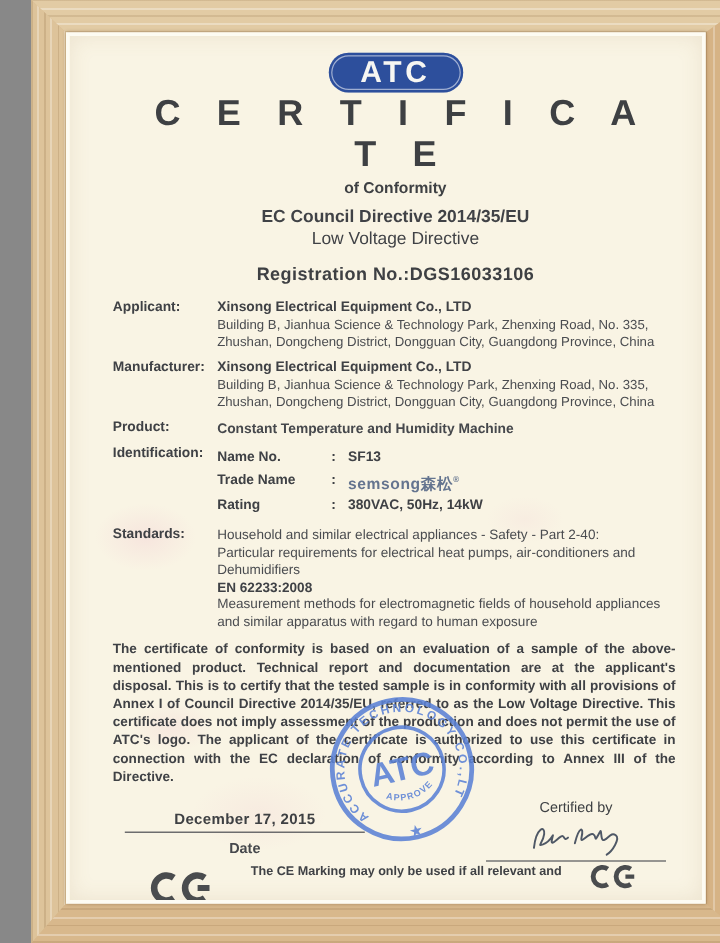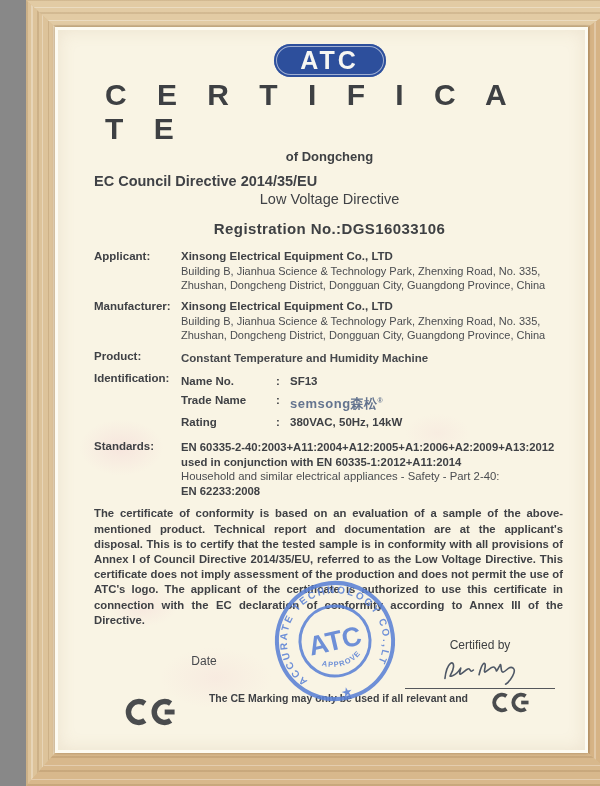--- a/index.html
+++ b/index.html
@@ -26,24 +26,24 @@
     background-image:
       radial-gradient(60px 40px at 12% 58%,rgba(236,170,195,.20),transparent 70%),
       radial-gradient(50px 30px at 16% 80%,rgba(236,170,195,.16),transparent 70%),
       radial-gradient(46px 28px at 72% 56%,rgba(236,170,195,.10),transparent 70%),
       radial-gradient(80px 44px at 30% 90%,rgba(236,170,195,.12),transparent 70%);
     padding:8px 20px 0 36px;overflow:hidden;}
   
   .logo-pill{width:112px;height:33px;border-radius:17px;background:#2d4f9c;margin:6px auto 0;
     display:flex;align-items:center;justify-content:center;color:#f6f6f2;font-weight:bold;
     font-size:25px;letter-spacing:3px;box-shadow:inset 0 0 0 2px #2d4f9c, inset 0 0 0 3px rgba(255,255,255,.55);}
-  .cert-title{text-align:left;font-size:30px;font-weight:bold;letter-spacing:11px;padding-left:11px;
+  .cert-title{text-align:center;font-size:30px;font-weight:bold;letter-spacing:11px;padding-left:11px;
     color:#3e4043;margin-top:1px;}
   .of-conf{text-align:center;font-size:13px;font-weight:bold;color:#3e4043;margin-top:3px;}
-  .dir1{text-align:left;font-size:14.5px;font-weight:bold;color:#404246;margin-top:9px;}
+  .dir1{text-align:center;font-size:14.5px;font-weight:bold;color:#404246;margin-top:9px;}
   .dir2{text-align:center;font-size:14.5px;font-weight:normal;color:#404246;margin-top:2px;}
   .regno{text-align:center;font-size:15px;font-weight:bold;color:#3e4043;margin-top:13px;letter-spacing:.4px;}
   
   .tbl{margin-top:13px;}
   .row{display:grid;grid-template-columns:87px 1fr;margin-bottom:8px;}
   .lbl{font-weight:bold;font-size:11.5px;color:#3f4145;}
   .nm{font-weight:bold;font-size:11.5px;color:#3f4145;}
   .addr{font-size:11px;line-height:14px;margin-top:2px;max-width:400px;color:#4a4c50;}
   .prod{font-weight:bold;font-size:11.5px;padding-top:2px;}
   .idrow{display:grid;grid-template-columns:95px 14px 1fr;line-height:19px;font-size:11.5px;}
@@ -54,21 +54,21 @@
   .std{max-width:402px;font-size:11.3px;line-height:14.5px;color:#4a4c50;}
   .std .b{font-weight:bold;color:#3f4145;}
   
   .para{margin-top:8px;font-weight:bold;font-size:11.3px;line-height:15.2px;text-align:justify;
     color:#3f4145;padding-right:2px;}
   
   .sigrow{display:flex;justify-content:space-between;margin-top:10px;height:50px;}
   .dateblk{width:200px;margin-left:10px;padding-top:10px;text-align:center;}
   .dateval{font-size:12.5px;font-weight:bold;color:#3e4043;border-bottom:1.5px solid #4b4d51;
     padding-bottom:3px;letter-spacing:.3px;}
-  .datelbl{font-size:12px;font-weight:normal;margin-top:6px;}
+  .datelbl{font-size:12px;font-weight:bold;margin-top:6px;}
   .certblk{width:150px;margin-right:10px;text-align:center;}
   .certlbl{font-size:12px;font-weight:normal;color:#3e4043;}
   .sigline{border-bottom:1.5px solid #55575b;margin-top:-4px;}
   
   .seal{position:absolute;left:212px;top:546px;width:130px;height:130px;opacity:.88;
     transform:rotate(-13deg);}
   
   .cerow{display:flex;margin-top:2px;align-items:flex-start;height:46px;}
   .ce-left{margin-left:30px;flex:0 0 auto;}
   .cenote{flex:1;text-align:center;font-size:10.5px;font-weight:bold;line-height:13.5px;
@@ -83,21 +83,21 @@
   <div class="bar bar-left"></div>
   <div class="bar bar-right"></div>
   <div class="bar bar-bottom"></div>
 
   <div class="paper">
 
     <div class="logo-pill">
       <span>ATC</span>
     </div>
     <div class="cert-title">C E R T I F I C A T E</div>
-    <div class="of-conf">of Dongcheng</div>
+    <div class="of-conf">of Conformity</div>
     <div class="dir1">EC Council Directive 2014/35/EU</div>
     <div class="dir2">Low Voltage Directive</div>
     <div class="regno">Registration No.:DGS16033106</div>
 
     <div class="tbl">
 
       <div class="row">
         <div class="lbl">Applicant:</div>
         <div>
           <div class="nm">Xinsong Electrical Equipment Co., LTD</div>
@@ -135,31 +135,33 @@
             <span class="idl">Rating</span>
             <span class="idc">:</span>
             <span class="idv">380VAC, 50Hz, 14kW</span>
           </div>
         </div>
       </div>
 
       <div class="row">
         <div class="lbl">Standards:</div>
         <div class="std">
-          <div class="b">EN 60335-2-40:2003+A11:2004+A12:2005+A1:2006+A2:2009+A13:2012 used in conjunction with EN 60335-1:2012+A11:2014</div>
           <div>Household and similar electrical appliances - Safety - Part 2-40:</div>
+          <div>Particular requirements for electrical heat pumps, air-conditioners and Dehumidifiers</div>
           <div class="b">EN 62233:2008</div>
+          <div>Measurement methods for electromagnetic fields of household appliances and similar apparatus with regard to human exposure</div>
         </div>
       </div>
     </div>
 
     <div class="para">The certificate of conformity is based on an evaluation of a sample of the above-mentioned product. Technical report and documentation are at the applicant's disposal. This is to certify that the tested sample is in conformity with all provisions of Annex I of Council Directive 2014/35/EU, referred to as the Low Voltage Directive. This certificate does not imply assessment of the production and does not permit the use of ATC's logo. The applicant of the certificate is authorized to use this certificate in connection with the EC declaration of conformity according to Annex III of the Directive.</div>
 
     <div class="sigrow">
       <div class="dateblk">
+        <div class="dateval">December 17, 2015</div>
         <div class="datelbl">Date</div>
       </div>
       <div class="certblk">
         <div class="certlbl">Certified by</div>
         <svg width="120" height="36" viewBox="0 0 90 38">
           <path d="M8,28 C10,10 18,8 17,16 C16,24 10,27 16,25 C24,22 26,12 24,20 C22,28 28,20 32,18 C35,16 34,23 38,19 M44,24 C48,8 52,10 50,18 C48,27 56,14 60,16 C64,18 60,25 66,14 C68,10 66,23 70,21 C74,19 76,14 80,17 C84,20 77,31 72,34" stroke="#4f5866" stroke-width="1.7" fill="none" stroke-linecap="round"></path>
         </svg>
         <div class="sigline"></div>
       </div>
     </div>

